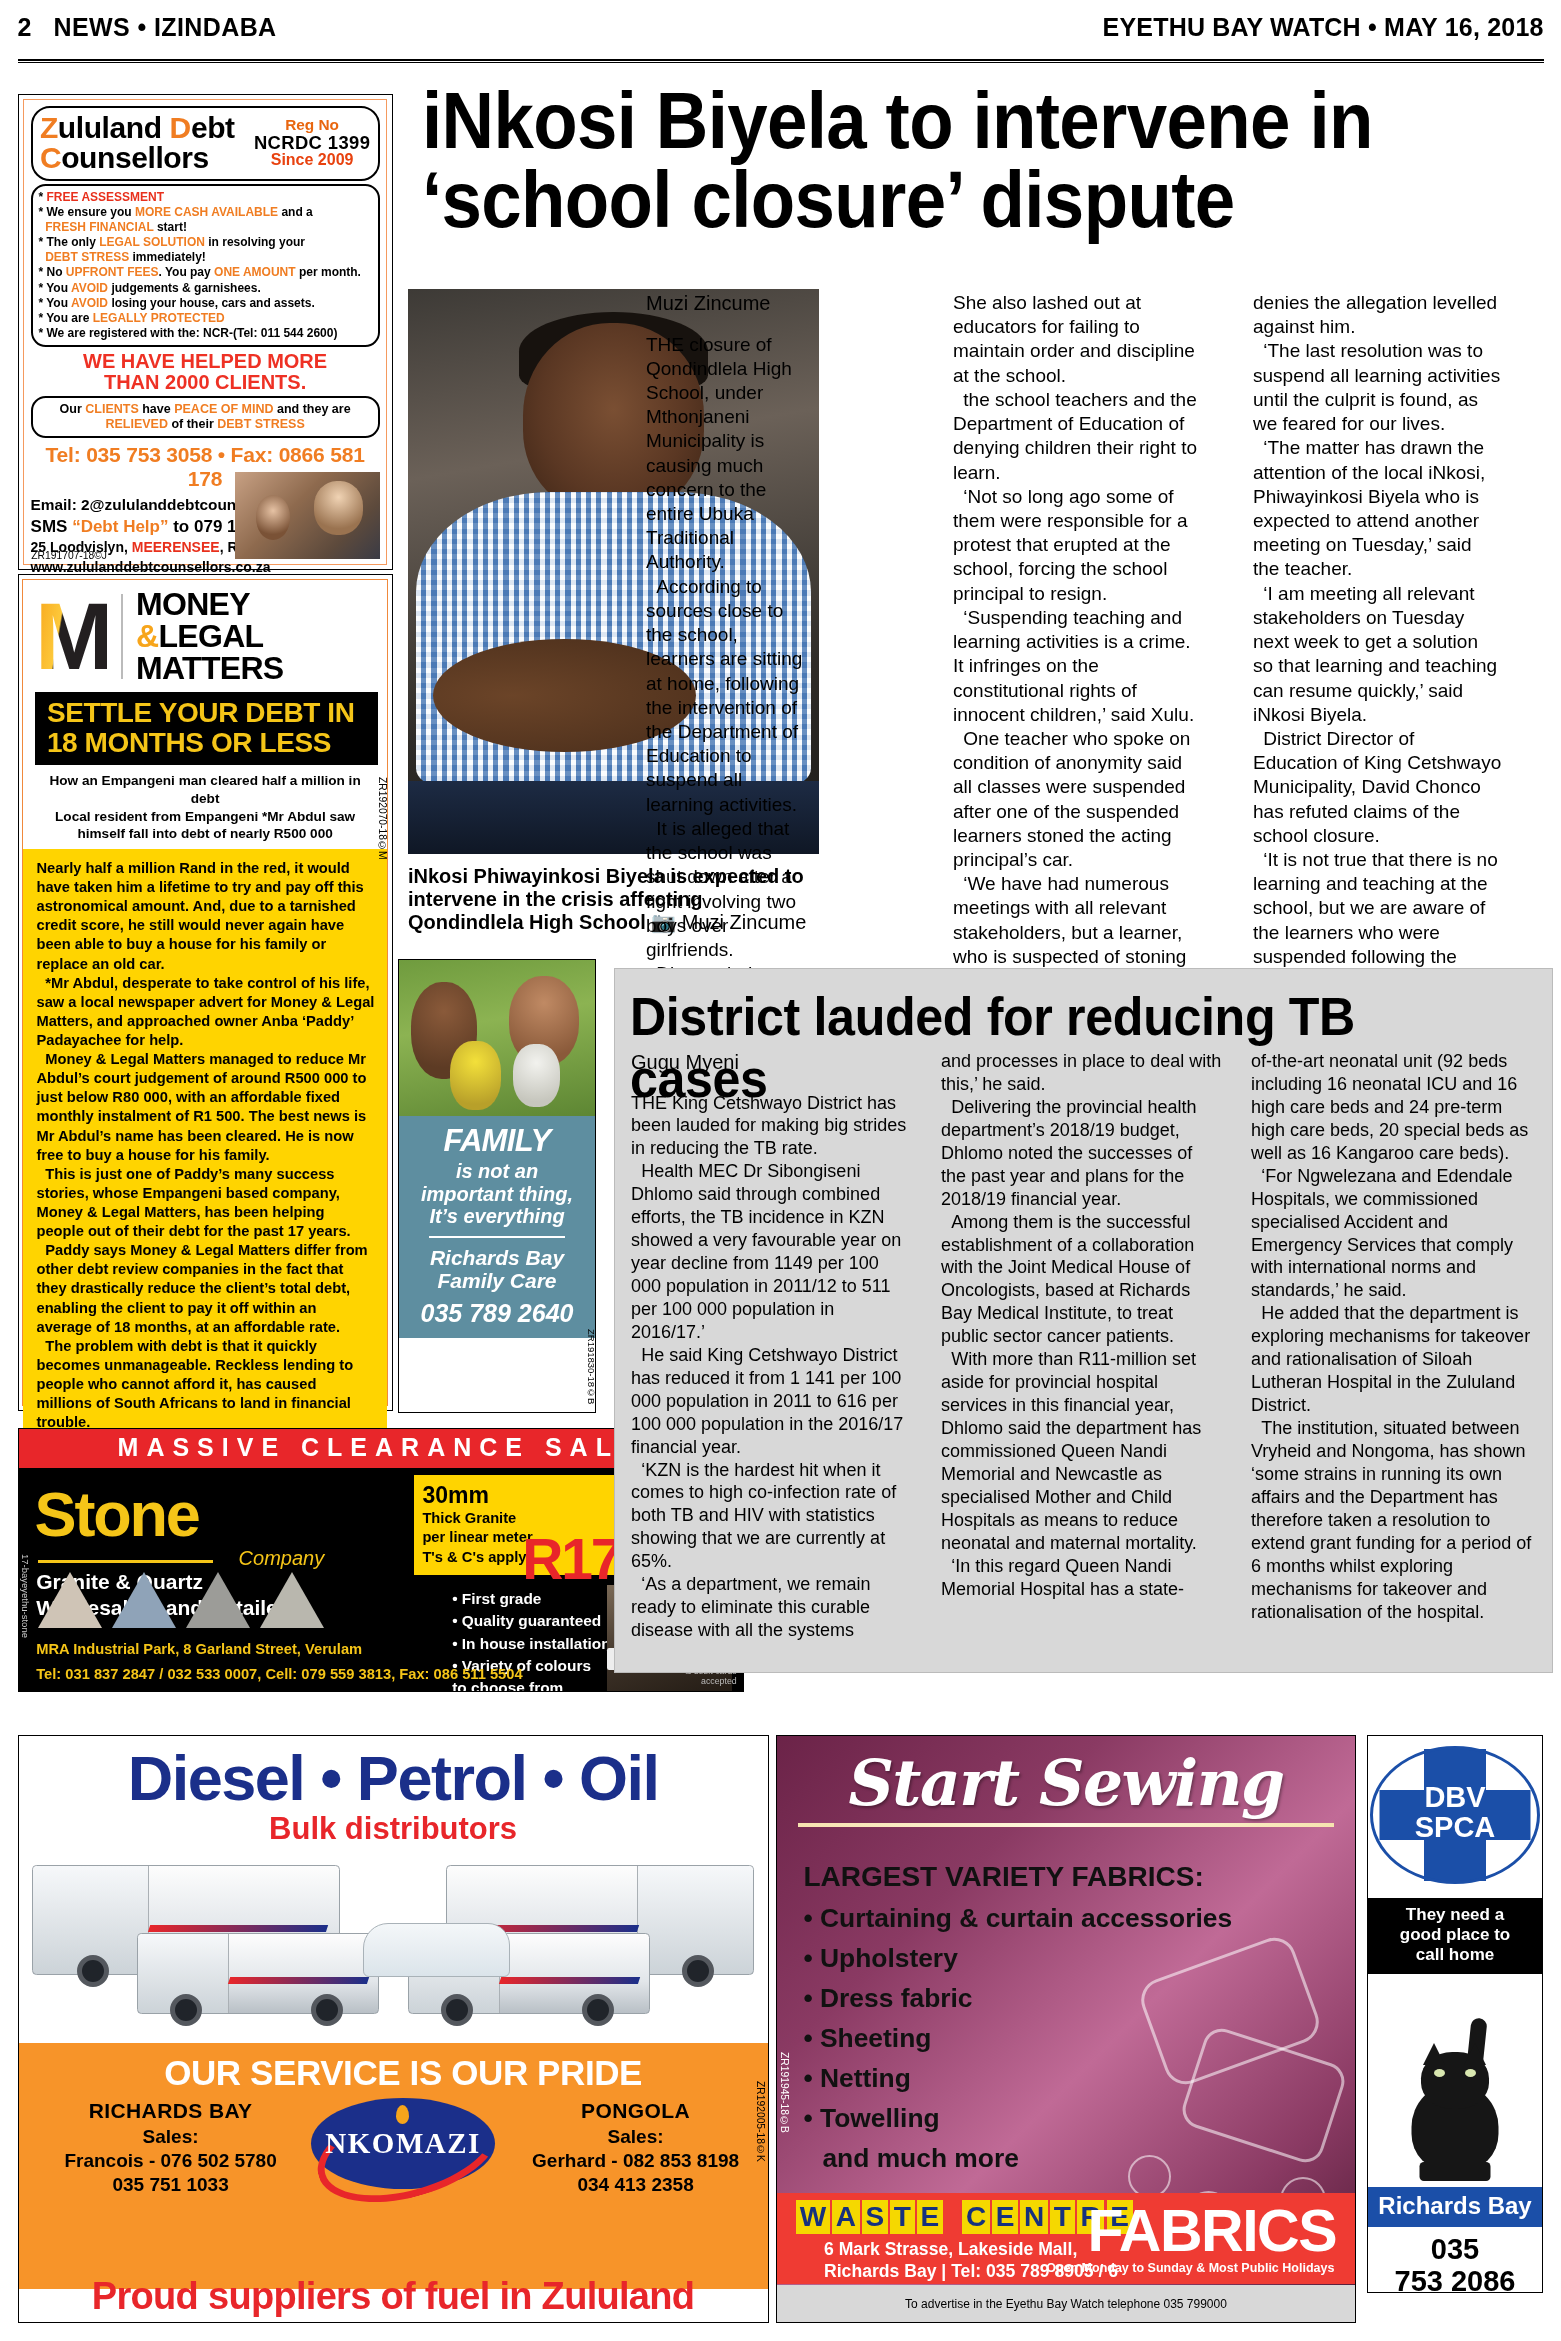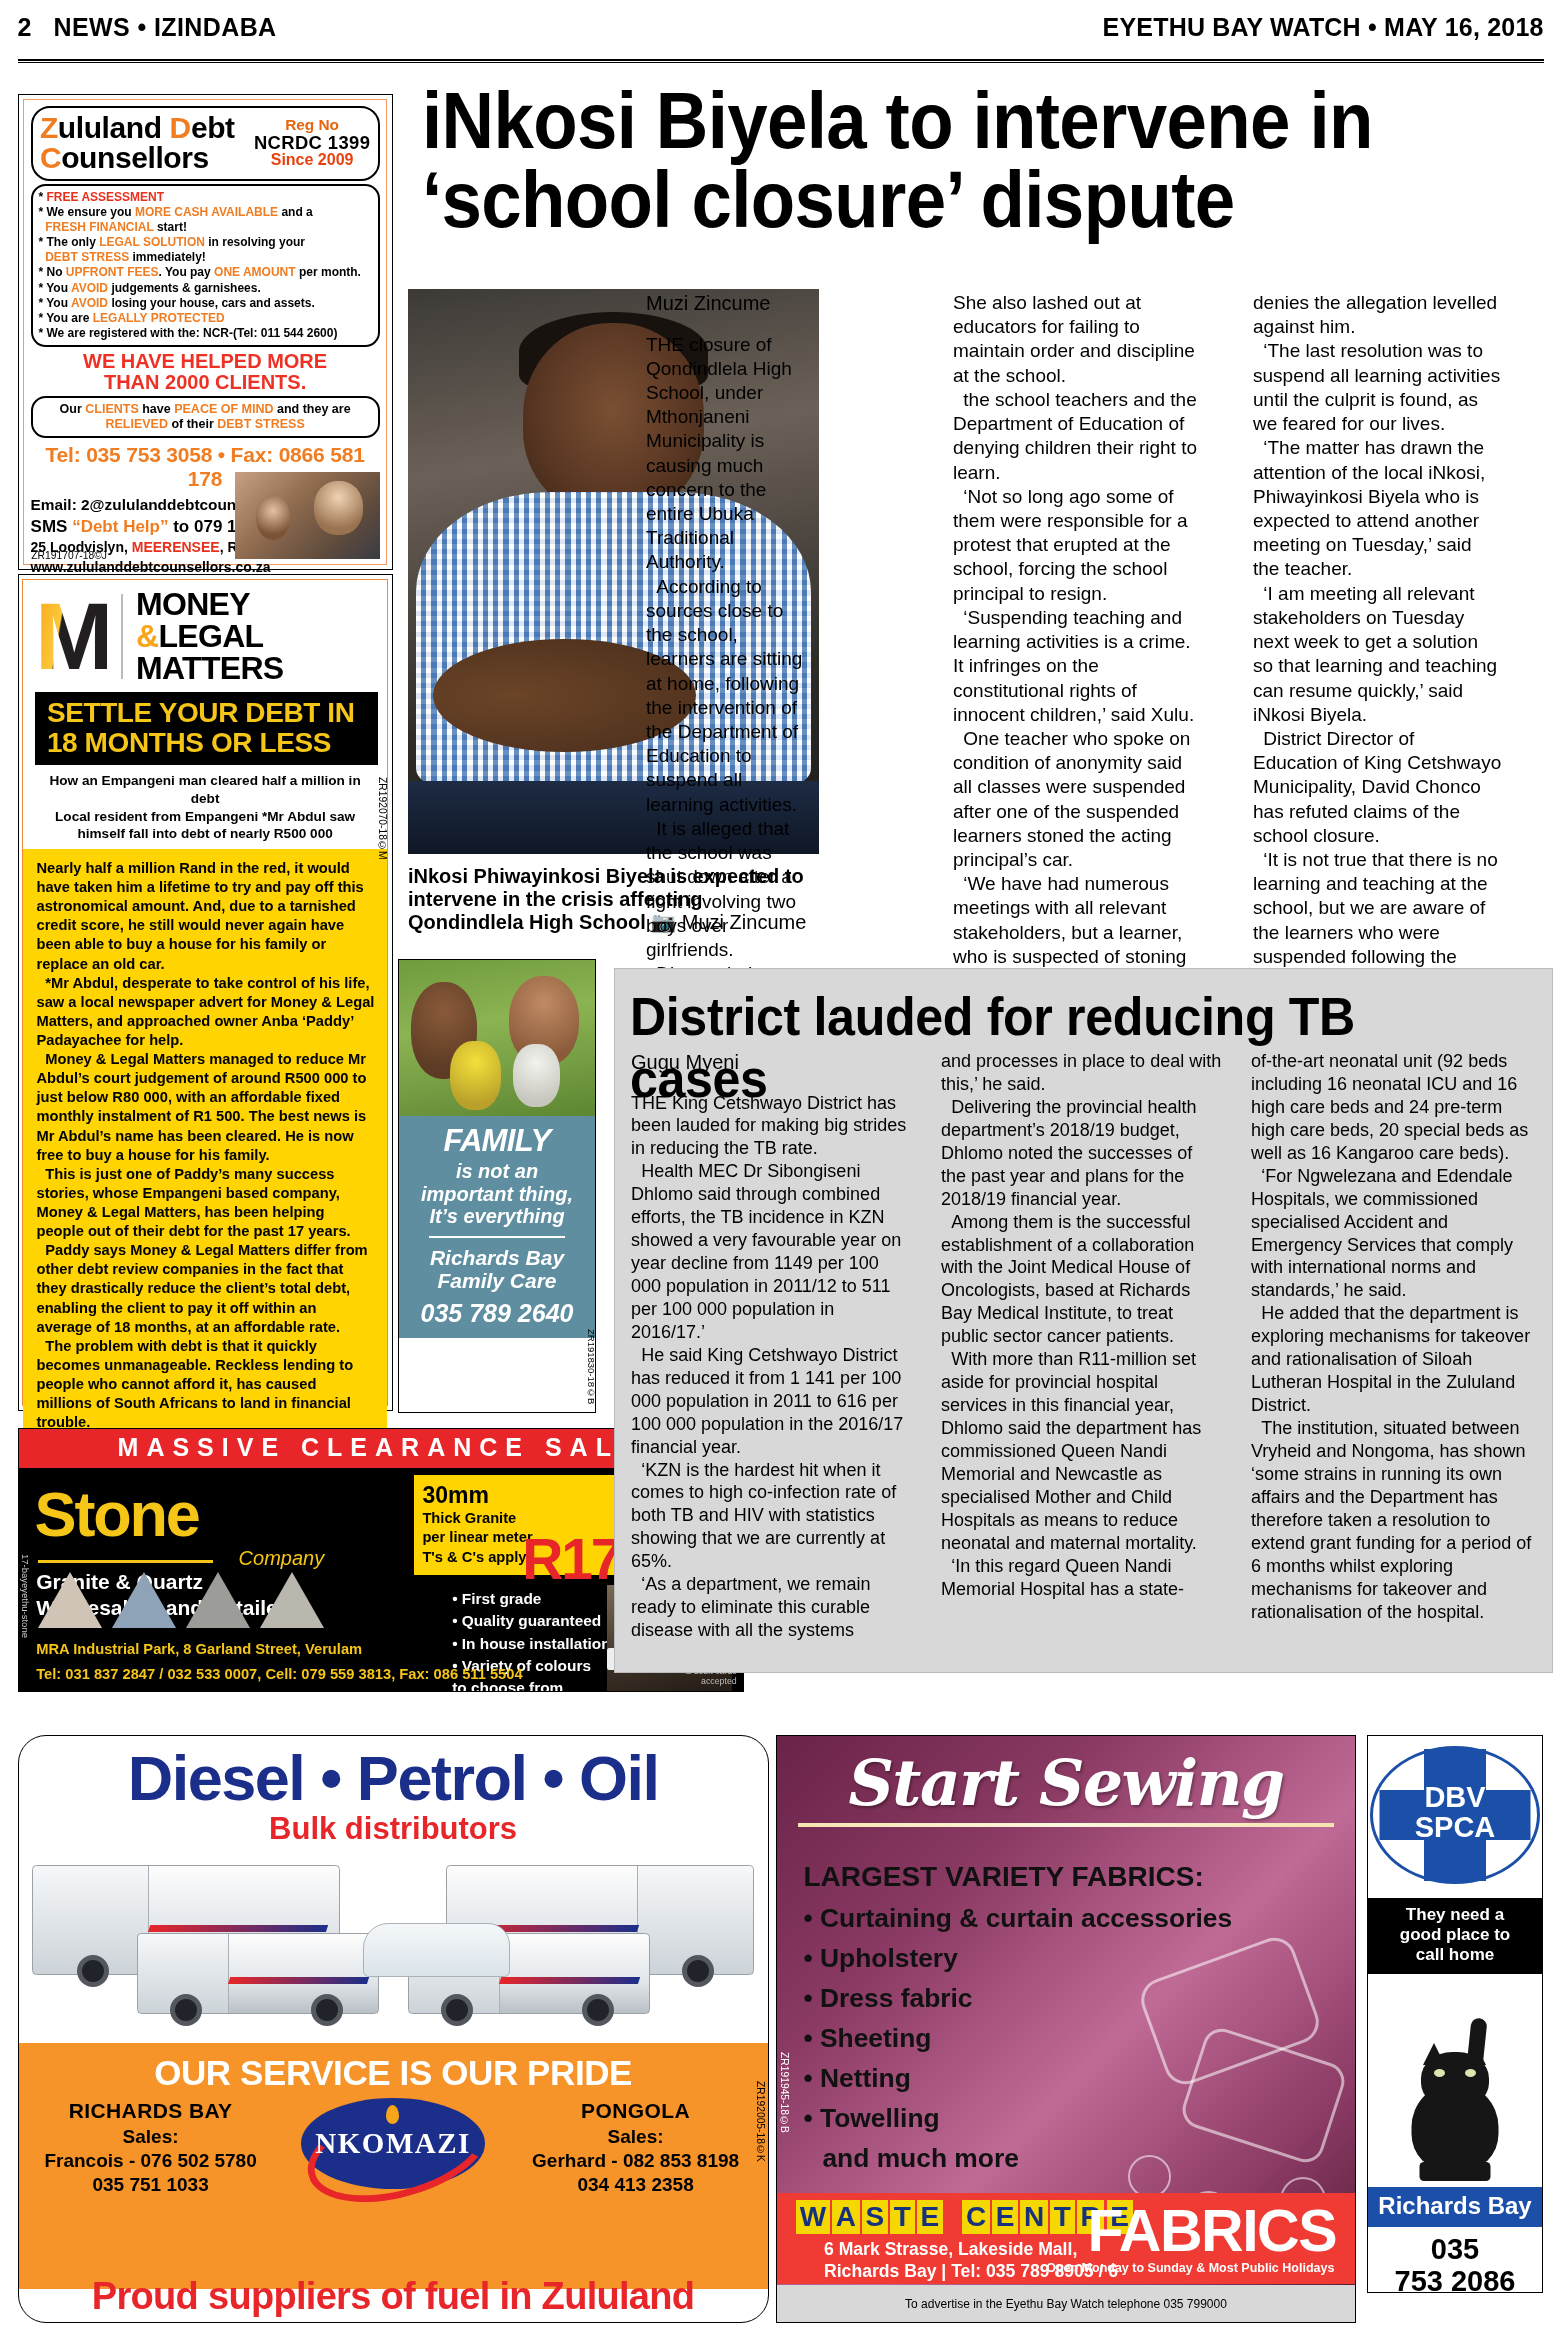--- a/index.html
+++ b/index.html
@@ -163,30 +163,30 @@
   .stone-cards b { display:block; width:34px; height:22px; background:#eee; border-radius:2.2px; font-size:8px; color:#333; text-align:center; line-height:22px; }
   .stone-cardtxt { position:absolute; right:5.9px; bottom:4.4px; color:#bbb; font-size:8.8px; text-align:right; line-height:1.2; width:59px;}
   .stone-sidecode { position:absolute; left:1.5px; top:125px; color:#ccc; font-size:9.5px; writing-mode:vertical-rl; }
   .stone-rightcode { position:absolute; right:-0.7px; top:7.3px; color:#000; background:#fff; font-size:9.5px; writing-mode:vertical-rl; }
 
   
   .tb-wrap { position:absolute; background:#d8d8d8; border:0.7px solid #bbb; }
   .tb-head { font-family:"Liberation Sans Narrow","Liberation Sans",sans-serif; font-weight:700; font-size:54px; letter-spacing:-0.4px; transform:scaleX(.93); transform-origin:left top; padding:16px 0 0 16px;}
 
   
-  .nk { position:absolute; background:#fff; overflow:hidden;border-radius:28px; }
+  .nk { position:absolute; background:#fff; overflow:hidden; }
   .nk-title { color:#1b2f8a; font-size:63px; font-weight:700; text-align:center; letter-spacing:-1.5px; padding-top:5.9px; }
   .nk-bulk { color:#e8262a; font-size:31px; font-weight:700; text-align:center; margin-top:-2.9px; }
   .nk-trucks { position:absolute; left:0; right:0; top:116px; height:191px; }
   .nk-truck { position:absolute; background:linear-gradient(180deg,#fdfdfd 0%,#e2e6ea 60%,#b9c0c6 100%); border:0.7px solid #9aa2a8; border-radius:4.4px; }
   .nk-truck .cab { position:absolute; left:0; top:0; width:38%; height:100%; background:linear-gradient(180deg,#f6f8fa 0%,#ccd3d8 100%); border-right:1.5px solid #aab0b5; border-radius:4.4px 0 0 4.4px;}
   .nk-truck .stripe { position:absolute; left:38%; right:4%; top:54%; height:7.3px; background:linear-gradient(90deg,#e8262a,#1b2f8a); transform:skewX(-18deg); }
   .nk-wheel { position:absolute; width:32px; height:32px; border-radius:50%; background:#20242a; border:5.1px solid #54585e; bottom:-13.2px; }
   .nk-car { position:absolute; left:46%; top:71px; width:147px; height:54px; background:linear-gradient(180deg,#f4f7f9 0%,#dbe4ea 100%); border:0.7px solid #a9b2b8; border-radius:25px 22px 5.9px 5.9px; }
-  .nk-orange { position:absolute; left:0; right:0; top:307px; height:246px; background:#f79429; }
+  .nk-orange { position:absolute; left:0; right:0; top:307px; height:246px; background:#f79429;padding-left:20px; }
   .nk-pride { text-align:center; color:#fff; font-size:35px; font-weight:700; padding-top:10.3px; letter-spacing:-0.4px; }
   .nk-cols { display:flex; justify-content:space-between; align-items:flex-start; padding:4.4px 22px 0; }
   .nk-col { text-align:center; font-weight:700; line-height:1.28; }
   .nk-city { font-size:21px; letter-spacing:0.4px; }
   .nk-sales { font-size:19px; }
   .nk-num { font-size:19px; }
   .nk-logo { width:184px; height:91px; border-radius:50%; background:#1b2f8a; position:relative; display:flex; align-items:center; justify-content:center; }
   .nk-logo span { color:#fff; font-family:"Liberation Serif", serif; font-size:29px; font-weight:700; letter-spacing:1.5px; z-index:2;}
   .nk-logo::before { content:""; position:absolute; left:4.4px; top:5.9px; width:173px; height:79px; border-radius:50%; border:7.3px solid #e8262a; border-top-color:transparent; border-right-color:transparent; transform:rotate(-16deg); }
   .nk-logo::after { content:""; position:absolute; left:46%; top:7.3px; width:13.2px; height:19px; background:#f7a51b; border-radius:50% 50% 50% 50%/60% 60% 40% 40%; }

